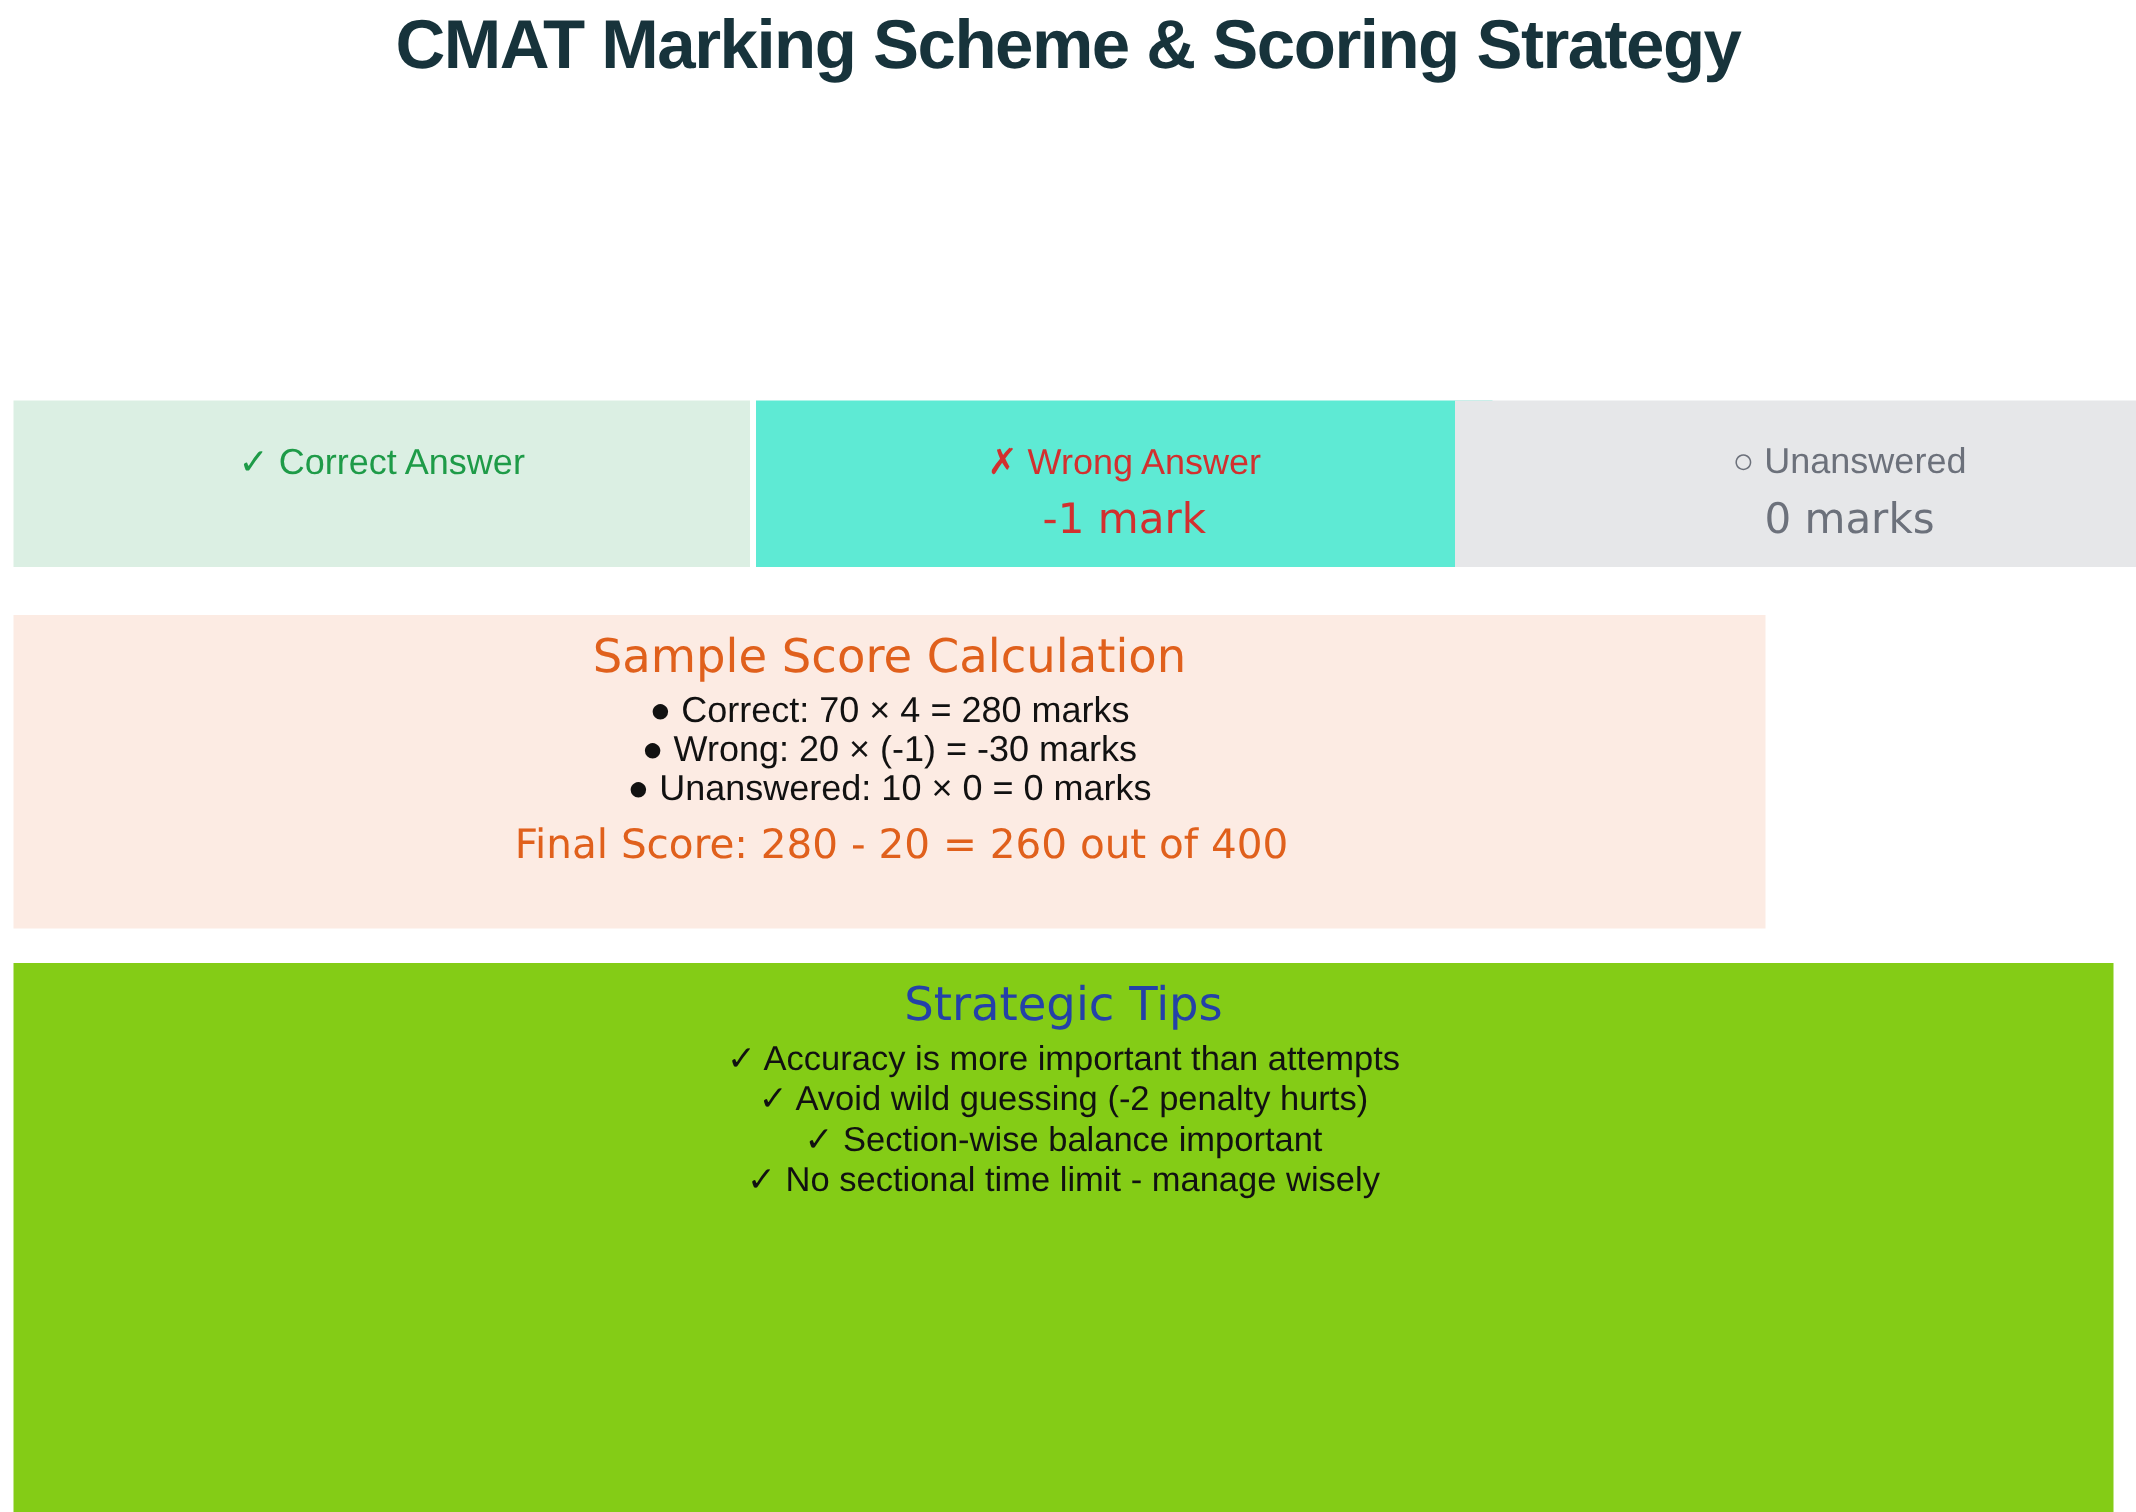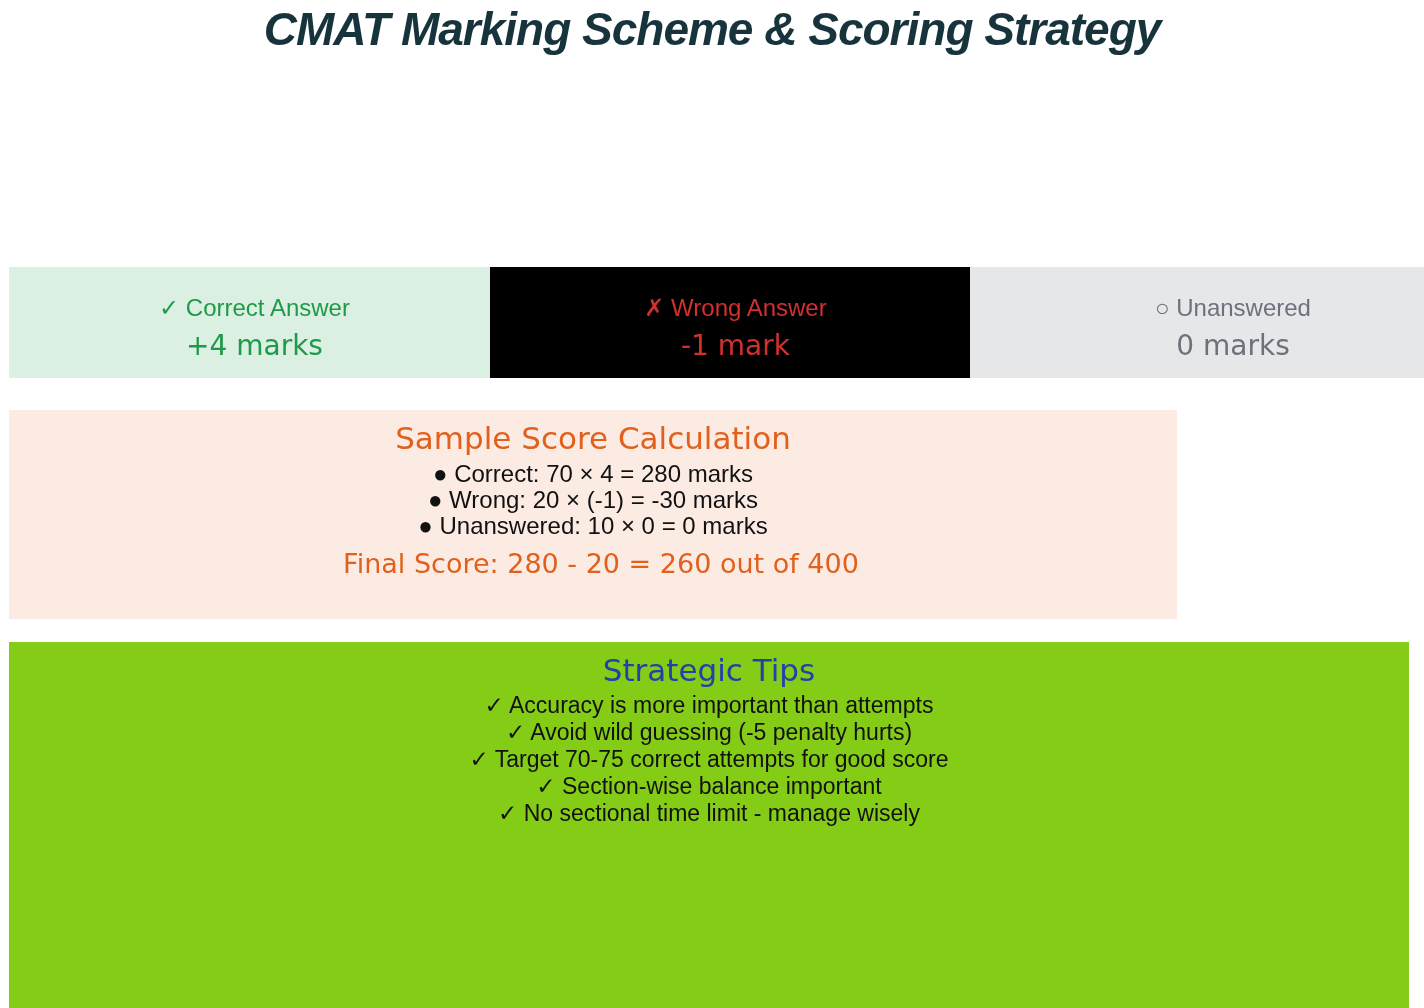--- a/index.html
+++ b/index.html
@@ -3,29 +3,29 @@
 <meta charset="utf-8">
 <style>
   html, body { margin: 0; padding: 0; }
   body {
     width: 1424px; height: 1008px; background: #ffffff; position: relative; overflow: hidden;
     font-family: "Liberation Sans", sans-serif;
   }
   .title {
     position: absolute; left: 0; right: 0; top: 2px; text-align: center;
     font-family: "Liberation Sans", sans-serif; font-size: 46px; font-weight: bold;
-    color: #17333b; letter-spacing: -1px; font-style: italic;
+    color: #17333b; letter-spacing: -1px;
   }
   .card {
     position: absolute; top: 267px; height: 111px; width: 491px; text-align: center;
   }
   .card .lbl { position: absolute; left: 0; right: 0; top: 27px; font-size: 24px; font-family: "Liberation Sans", sans-serif; }
   .card .val { position: absolute; left: 0; right: 0; top: 62px; font-size: 28px; font-family: "DejaVu Sans", sans-serif; }
   .card.correct { left: 9px; background: #dbefe3; color: #1e9b48; }
-  .card.wrong { left: 490px; background: #000000; color: #d2302f; }
+  .card.wrong { left: 504px; background: #5eead4; color: #d2302f; }
   .card.unans { left: 970px; background: #e6e7e9; color: #6c717b; padding-left: 35px; }
   .calc {
     position: absolute; left: 9px; width: 1168px; top: 410px; height: 209px; background: #fcebe3; text-align: center;
   }
   .calc .head { position: absolute; left: 0; right: 0; top: 10px; font-family: "DejaVu Sans", sans-serif; font-size: 31px; color: #e0601c; }
   .calc .lines { position: absolute; left: 0; right: 0; top: 51px; font-size: 24px; color: #111; line-height: 26px; }
   .calc .final { position: absolute; left: 16px; right: 0; top: 138px; font-family: "DejaVu Sans", sans-serif; font-size: 27px; color: #e0601c; }
   .tips {
     position: absolute; left: 9px; width: 1400px; top: 642px; height: 386px; background: #84cc16; text-align: center;
   }
@@ -33,21 +33,20 @@
   .tips .lines { position: absolute; left: 0; right: 0; top: 50px; font-size: 23px; color: #111; line-height: 27px; }
   .line { display: block; text-align: center; }
 </style>
 </head>
 <body>
 
 <div class="title">CMAT Marking Scheme &amp; Scoring Strategy</div>
 
 <div class="card correct">
   <div class="lbl"><span>✓</span> <span>Correct Answer</span></div>
-  <div class="val">+4 marks</div>
 </div>
 
 <div class="card wrong">
   <div class="lbl"><span>✗</span> <span>Wrong Answer</span></div>
   <div class="val">-1 mark</div>
 </div>
 
 <div class="card unans">
   <div class="lbl"><span>○</span> <span>Unanswered</span></div>
   <div class="val">0 marks</div>
@@ -60,18 +59,17 @@
     <span class="line">● Wrong: 20 × (-1) = -30 marks</span>
     <span class="line">● Unanswered: 10 × 0 = 0 marks</span>
   </div>
   <div class="final">Final Score: 280 - 20 = 260 out of 400</div>
 </div>
 
 <div class="tips">
   <div class="head">Strategic Tips</div>
   <div class="lines">
     <span class="line">✓ Accuracy is more important than attempts</span>
-    <span class="line">✓ Avoid wild guessing (-5 penalty hurts)</span>
-    <span class="line">✓ Target 70-75 correct attempts for good score</span>
+    <span class="line">✓ Avoid wild guessing (-2 penalty hurts)</span>
     <span class="line">✓ Section-wise balance important</span>
     <span class="line">✓ No sectional time limit - manage wisely</span>
   </div>
 </div>
 
 </body></html>

